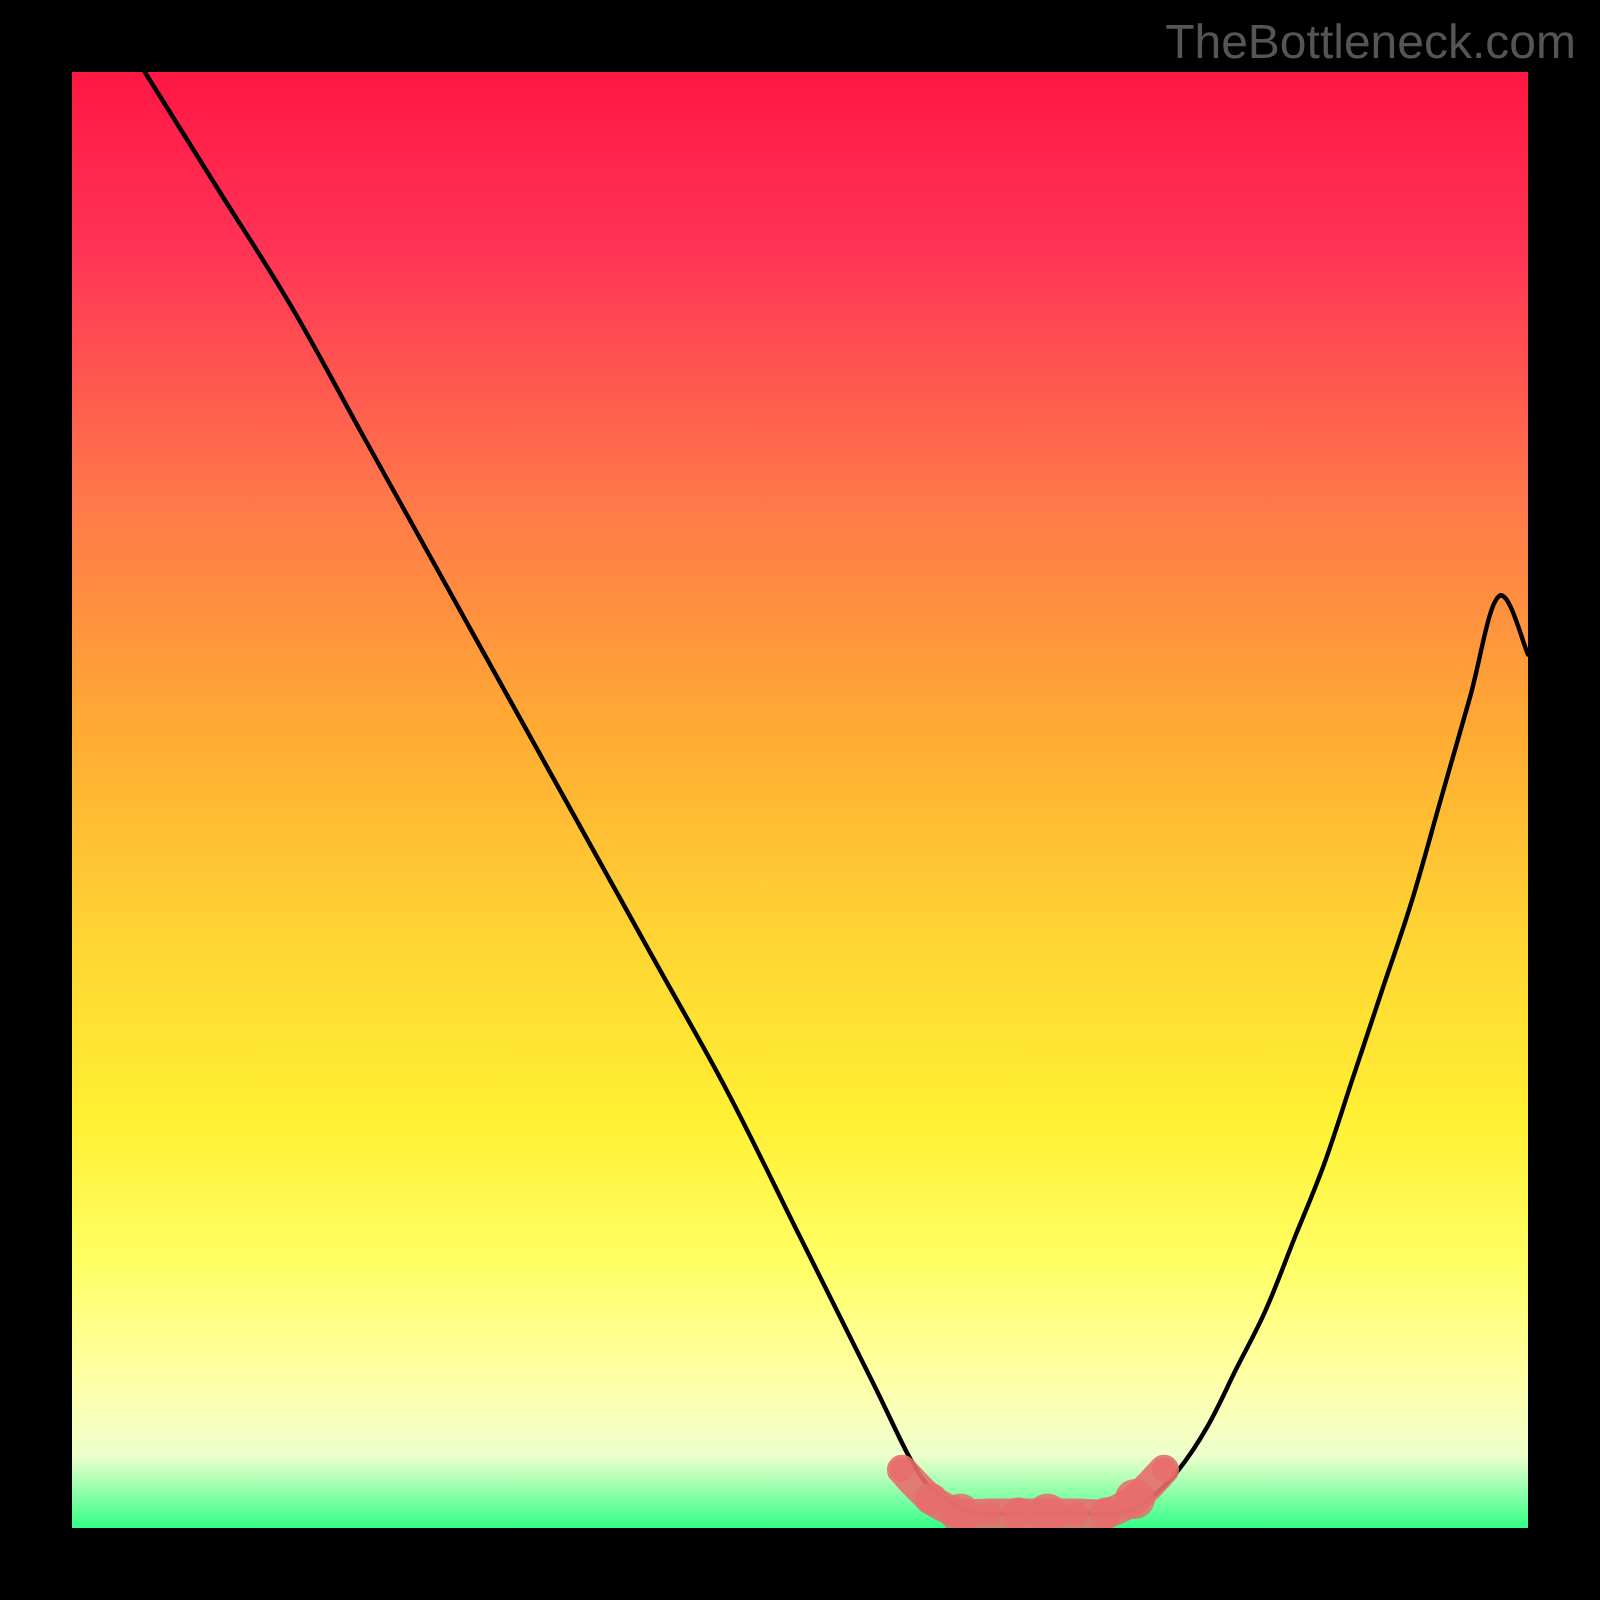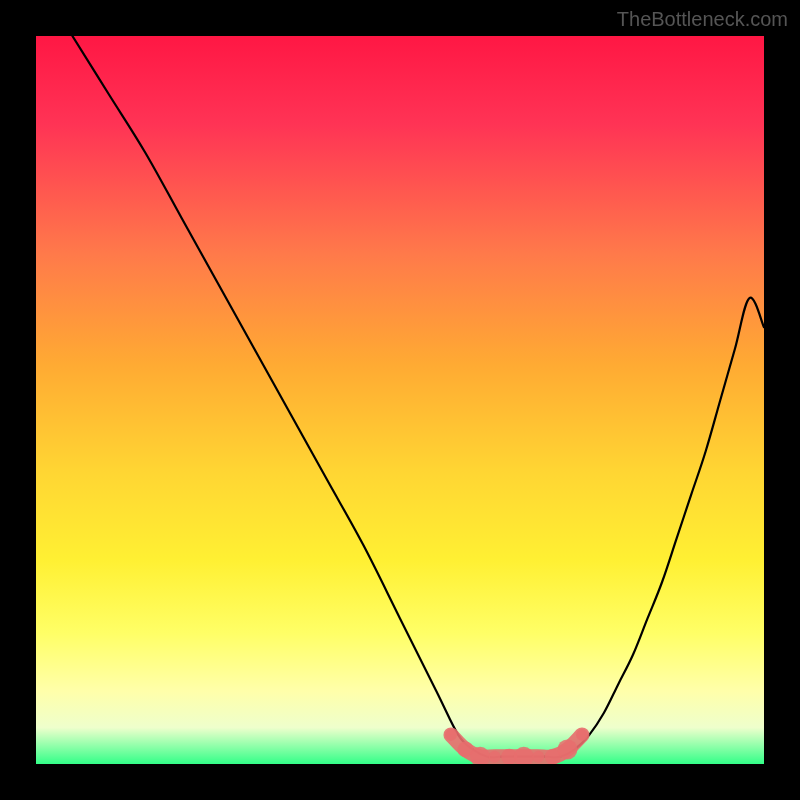--- a/index.html
+++ b/index.html
@@ -15,21 +15,21 @@
     width: 800px;
     height: 800px;
     position: relative;
     background: #000;
   }
   .watermark {
     position: absolute;
     top: 8px;
     right: 12px;
     color: #555;
-    font-size: 20px;
+    font-size: 24px;
     font-weight: 500;
     z-index: 10;
   }
   .chart-area {
     position: absolute;
     left: 36px;
     top: 36px;
     width: 728px;
     height: 728px;
   }

